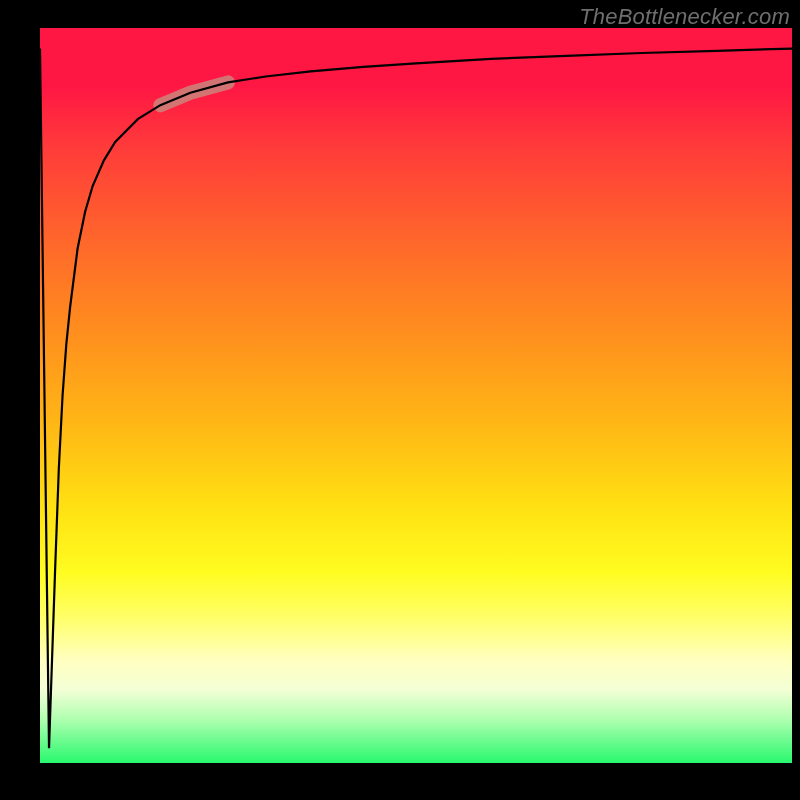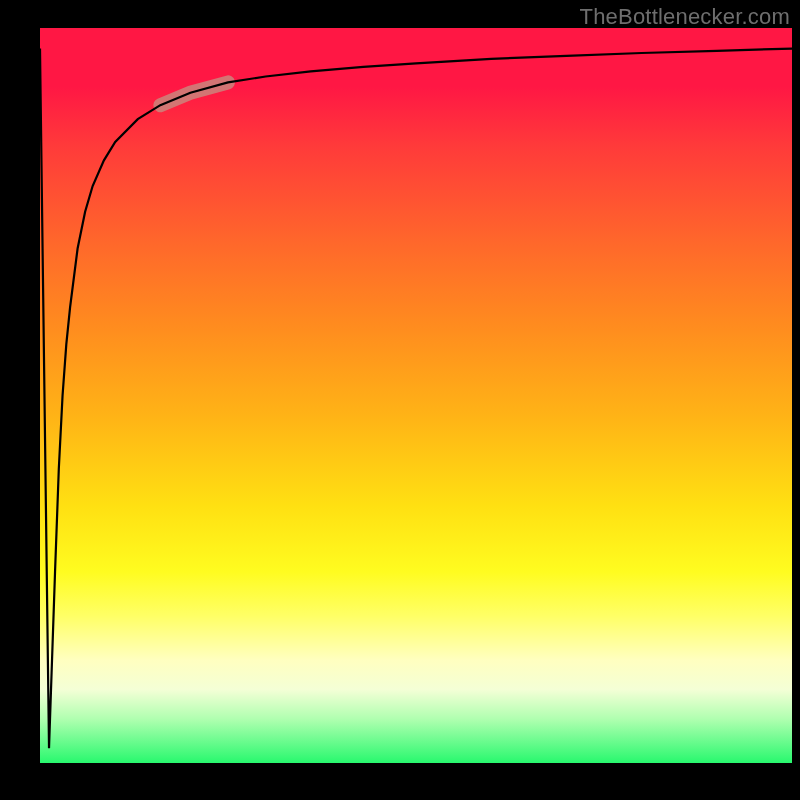--- a/index.html
+++ b/index.html
@@ -40,20 +40,21 @@
     );
   }
   .branding {
     position: absolute;
     top: 4px;
     right: 10px;
     color: #6e6e6e;
     font-size: 22px;
     letter-spacing: 0.2px;
     font-weight: 400;
+    font-style: italic;
   }
   svg.curve {
     position: absolute;
     left: 0;
     top: 0;
     width: 752px;
     height: 735px;
     overflow: visible;
   }
 </style>

